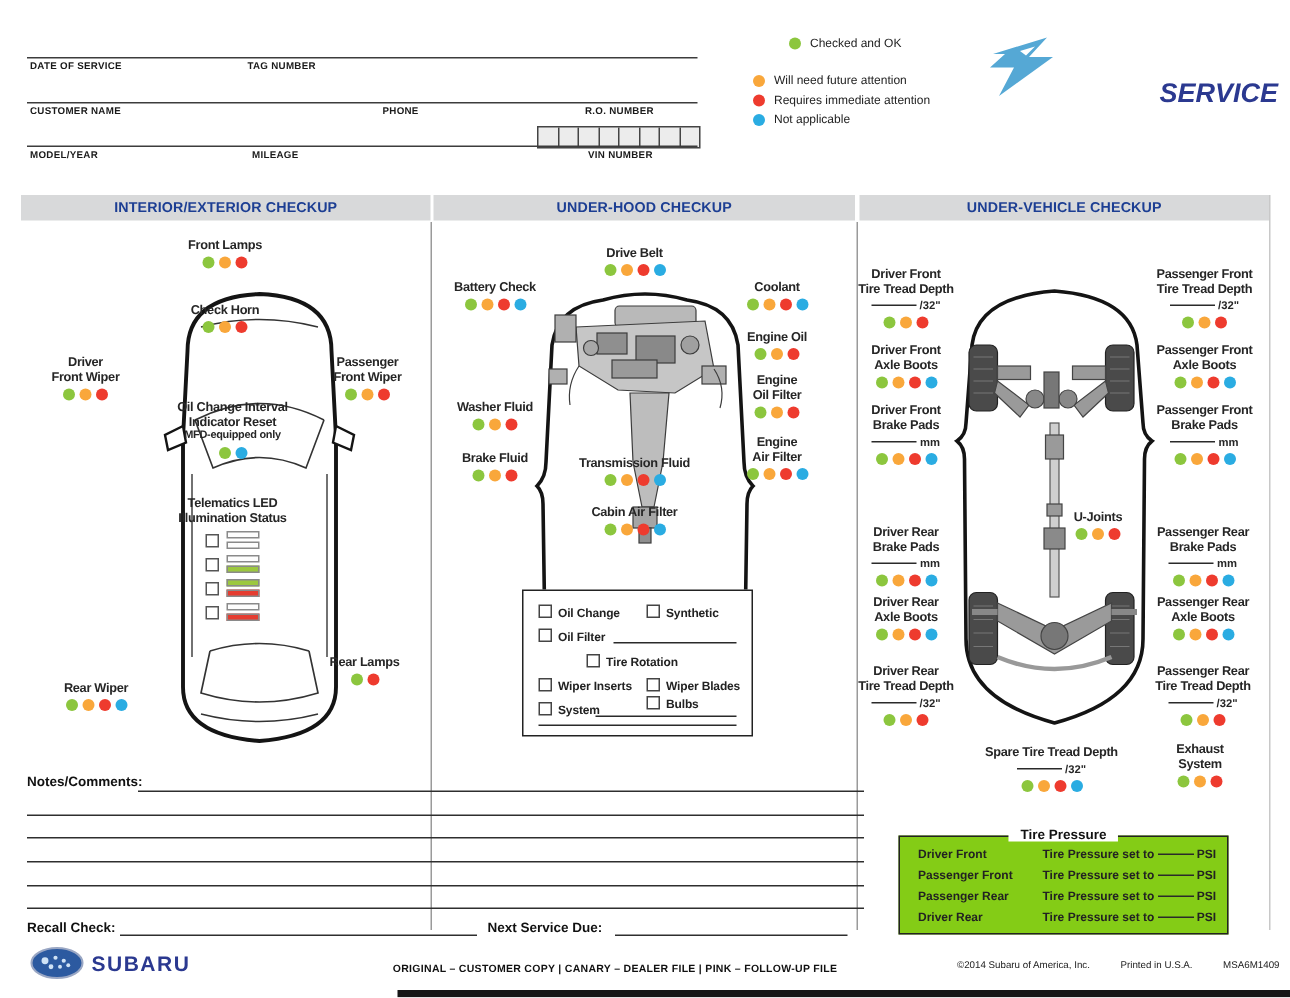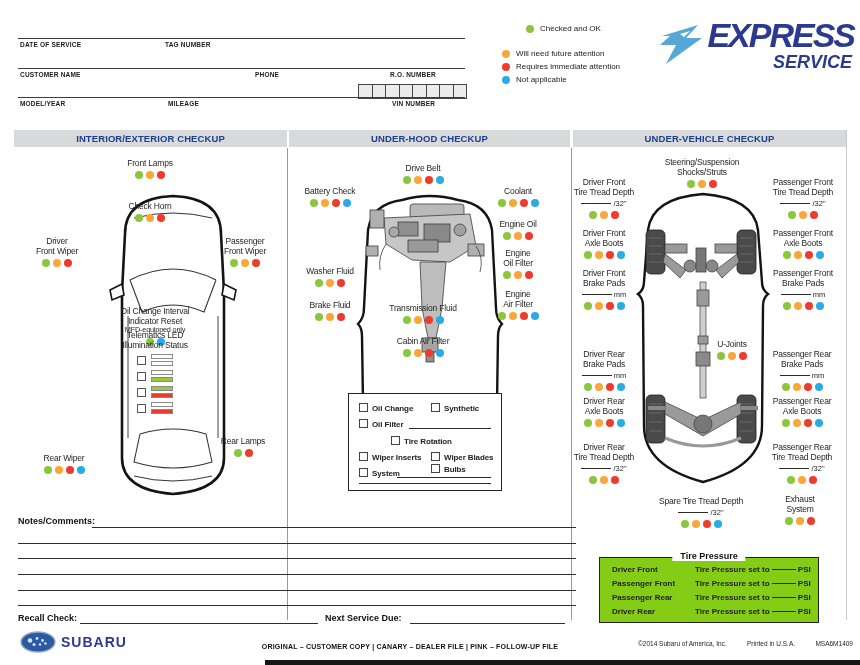--- a/index.html
+++ b/index.html
@@ -4,21 +4,21 @@
 <style>
   html,body{margin:0;padding:0;background:#fff;}
   #page{position:relative;width:860px;height:665px;background:#fff;overflow:hidden;
         font-family:"Liberation Sans","DejaVu Sans",sans-serif;color:#222;}
   .hline{position:absolute;border-top:1px solid #3c3c3c;height:0;}
   .ruleline{position:absolute;border-top:1px solid #2e2e2e;height:0;}
   .vline{position:absolute;border-left:1px solid #9a9a9a;width:0;}
   .flabel{position:absolute;font-size:6.5px;font-weight:bold;color:#1a1a1a;letter-spacing:.2px;}
   .colhead{position:absolute;top:130px;height:17px;background:#d8d9da;color:#1c3e93;
            font-weight:bold;font-size:9.5px;text-align:center;line-height:17px;letter-spacing:.1px;}
-  .ci{position:absolute;text-align:center;color:#262626;font-weight:normal;}
+  .ci{position:absolute;text-align:center;color:#262626;font-weight:bold;}
   .lbl{font-size:8.5px;line-height:1.2;white-space:pre-line;letter-spacing:-.2px;}
   .sub{font-size:7.3px;letter-spacing:-.2px;}
   .dots{display:flex;justify-content:center;gap:3px;margin-top:3px;}
   .dot{width:8px;height:8px;border-radius:50%;}
   .blankrow{font-size:7.5px;margin-top:2px;}
   .bl{display:inline-block;width:30px;height:1px;border-bottom:1px solid #2a2a2a;vertical-align:2px;margin-right:2px;}
   .ledrow{display:flex;justify-content:center;align-items:center;gap:5px;margin-top:4px;}
   .ledcb{width:7px;height:7px;border:1px solid #555;background:#fff;}
   .ledstack{display:flex;flex-direction:column;gap:2px;}
   .ledbar{width:22px;height:5px;border:1px solid #8a8a8a;box-sizing:border-box;}
@@ -101,21 +101,20 @@
         <span class="dot" style="background: rgb(42, 172, 226);"></span>
       </span>
     <span>Not applicable</span>
   </div>
 
   <div class="xlogo">
     <svg width="44" height="42" viewBox="0 0 44 42" style="position:absolute;left:0;top:2px;">
       <polygon points="2,12 38,1 26,14 42,14 6,40 16,21 0,21 10,12" fill="#55a8d5"></polygon>
       <polygon points="20,10 30,7 24,13" fill="#ffffff"></polygon>
     </svg>
-    <div class="x1">EXPRESS</div>
     <div class="x2">SERVICE</div>
   </div>
 
   <div class="colhead" style="left:14px;width:273px;">INTERIOR/EXTERIOR CHECKUP</div>
   <div class="colhead" style="left:289px;width:281px;">UNDER-HOOD CHECKUP</div>
   <div class="colhead" style="left:573px;width:273px;">UNDER-VEHICLE CHECKUP</div>
   <div class="vline" style="left:287px;top:148px;height:472px;"></div>
   <div class="vline" style="left:571px;top:148px;height:472px;"></div>
   <div class="vline" style="left:846px;top:130px;height:490px;border-left-color:#c8c8c8;"></div>
 
@@ -157,21 +156,21 @@
   </div>
   <div class="ci" style="left:205px;top:236px;width:80px;">
     <div class="lbl">Passenger
 Front Wiper</div>
     <div class="dots">
         <span class="dot" style="background: rgb(140, 198, 62);"></span>
         <span class="dot" style="background: rgb(249, 167, 59);"></span>
         <span class="dot" style="background: rgb(238, 59, 46);"></span>
       </div>
   </div>
-  <div class="ci" style="left:95px;top:266px;width:120px;margin-top:40px;">
+  <div class="ci" style="left:95px;top:266px;width:120px;">
     <div class="lbl">Oil Change Interval
 Indicator Reset</div>
     <div class="lbl sub">MFD-equipped only</div>
     <div class="dots">
         <span class="dot" style="background: rgb(140, 198, 62);"></span>
         <span class="dot" style="background: rgb(42, 172, 226);"></span>
       </div>
   </div>
   <div class="ci" style="left:95px;top:330px;width:120px;">
     <div class="lbl">Telematics LED
@@ -371,29 +370,20 @@
       <rect x="81" y="104" width="12" height="16" fill="#9a9a9a"></rect>
       <rect x="82" y="150" width="10" height="8"></rect>
       <rect x="80" y="166" width="14" height="14" fill="#8a8a8a"></rect>
       <polygon points="49,216 87,234 125,216 125,228 87,250 49,228"></polygon>
       <circle cx="87" cy="238" r="9" fill="#777"></circle>
       <path d="M49,252 Q87,268 125,252" fill="none" stroke="#999" stroke-width="3"></path>
       <path d="M49,222 L32,222 M125,222 L142,222" stroke="#888" stroke-width="4"></path>
     </g>
   </svg>
 
-  <div class="ci" style="left:642px;top:157px;width:120px;">
-    <div class="lbl">Steering/Suspension
-Shocks/Struts</div>
-    <div class="dots">
-        <span class="dot" style="background: rgb(140, 198, 62);"></span>
-        <span class="dot" style="background: rgb(249, 167, 59);"></span>
-        <span class="dot" style="background: rgb(238, 59, 46);"></span>
-      </div>
-  </div>
   <div class="ci" style="left:559px;top:177px;width:90px;">
     <div class="lbl">Driver Front
 Tire Tread Depth</div>
     <div class="blankrow"><span class="bl"></span><span>/32"</span></div>
     <div class="dots">
         <span class="dot" style="background: rgb(140, 198, 62);"></span>
         <span class="dot" style="background: rgb(249, 167, 59);"></span>
         <span class="dot" style="background: rgb(238, 59, 46);"></span>
       </div>
   </div>

